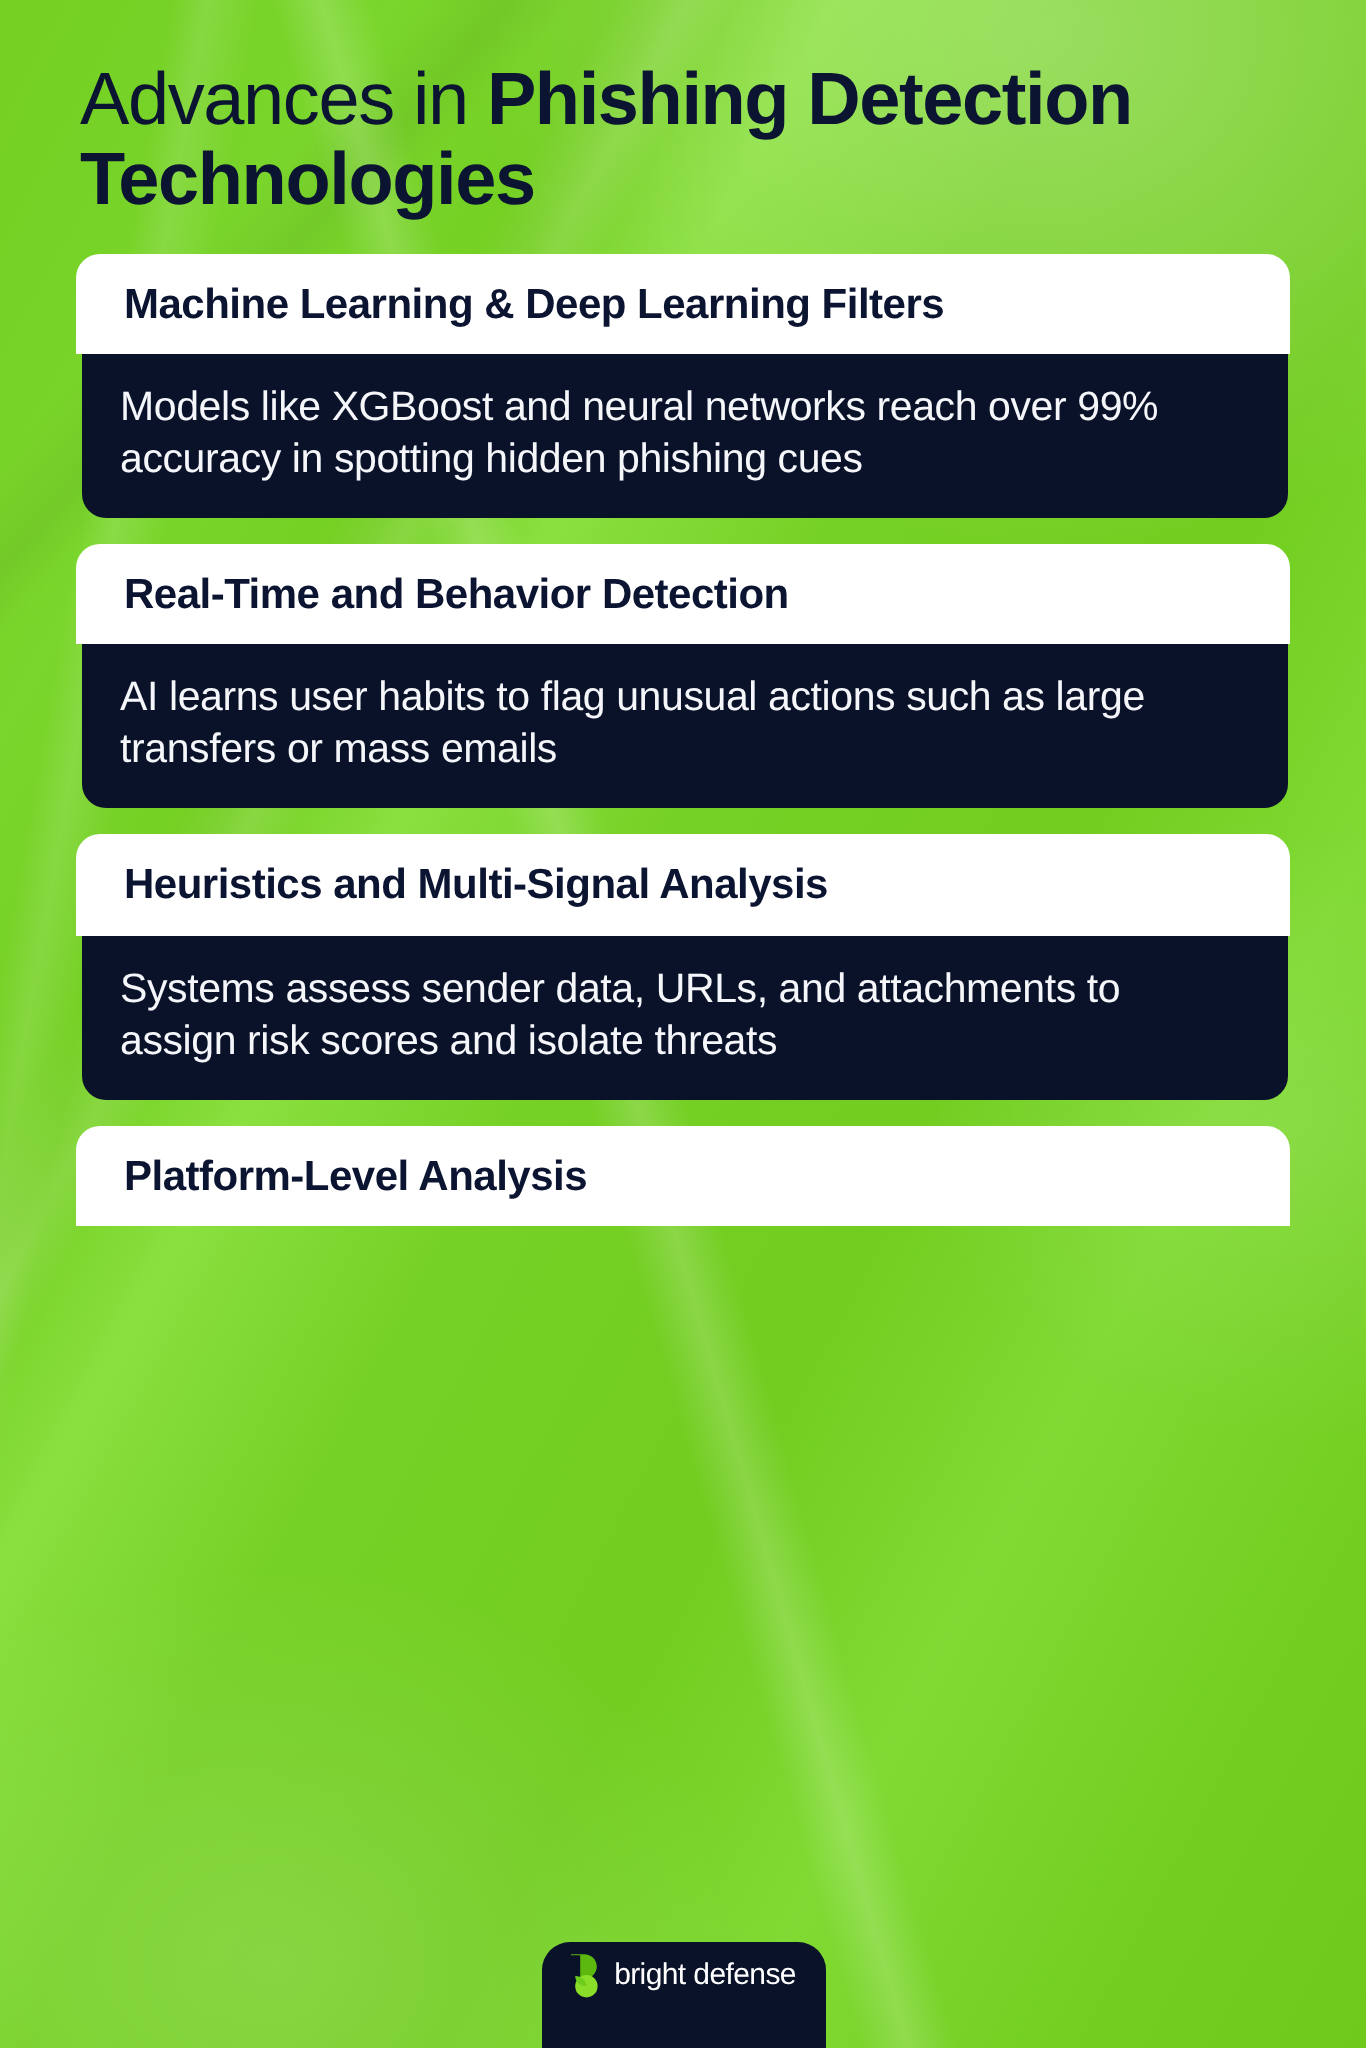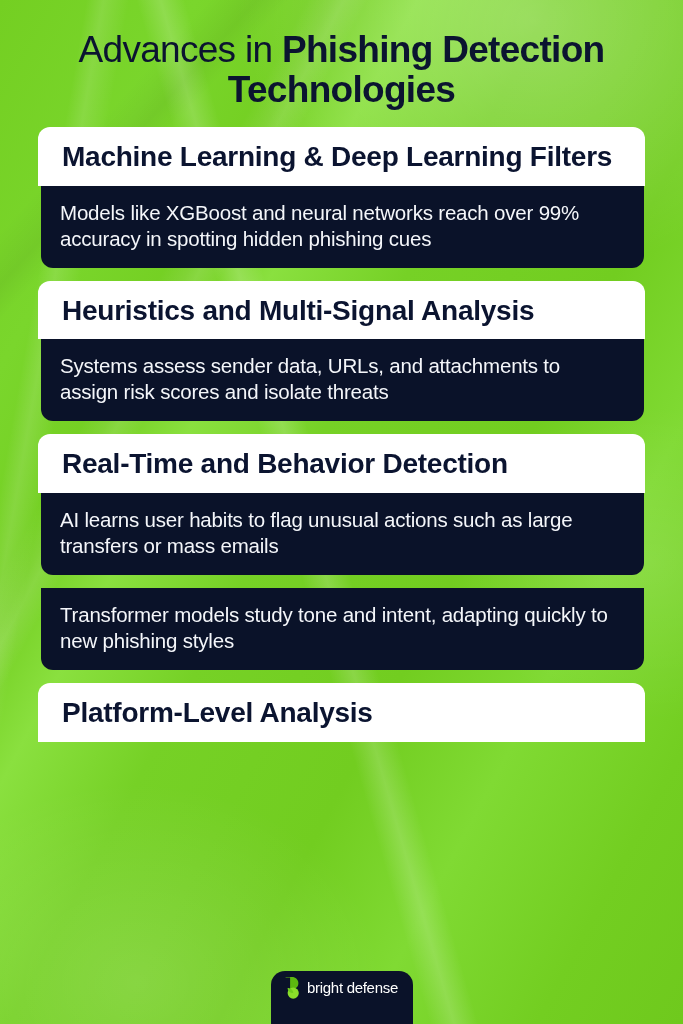--- a/index.html
+++ b/index.html
@@ -57,39 +57,38 @@
 
   
   .title-wrap {
     padding: 30px 40px 0 40px;
   }
   .title {
     color: #0b1430;
     font-size: 37px;
     line-height: 1.08;
     letter-spacing: -0.7px;
-    text-align: center;
     font-weight: 400;
   }
   .title .light { font-weight: 400; }
   .title .bold  { font-weight: 700; }
 
   
   .cards {
     margin-top: 17px;
     padding: 0 38px 0 38px;
   }
   .card { margin-bottom: 13px; }
 
   .card-header {
     background: #ffffff;
     border-radius: 12px 12px 0 0;
     padding: 13px 24px 12px 24px;
     color: #0b1430;
-    font-size: 28px;
+    font-size: 21px;
     font-weight: 700;
     letter-spacing: -0.25px;
     line-height: 1.2;
   }
   .card-body {
     background: #0a1229;
     border-radius: 0 0 12px 12px;
     margin: 0 1px 0 3px;
     padding: 14px 30px 16px 19px;
     color: #f4f6fa;
@@ -138,31 +137,30 @@
   </div>
 
   <div class="cards">
 
     <div class="card">
       <div class="card-header">Machine Learning &amp; Deep Learning Filters</div>
       <div class="card-body">Models like XGBoost and neural networks reach over 99% accuracy in spotting hidden phishing cues</div>
     </div>
 
     <div class="card">
+      <div class="card-header">Real-Time and Behavior Detection</div>
+      <div class="card-body">AI learns user habits to flag unusual actions such as large transfers or mass emails</div>
+    </div>
+
+    <div class="card">
       <div class="card-header">Heuristics and Multi-Signal Analysis</div>
       <div class="card-body">Systems assess sender data, URLs, and attachments to assign risk scores and isolate threats</div>
     </div>
 
     <div class="card">
-      <div class="card-header">Real-Time and Behavior Detection</div>
-      <div class="card-body">AI learns user habits to flag unusual actions such as large transfers or mass emails</div>
-    </div>
-
-    <div class="card">
-      <div class="card-body">Transformer models study tone and intent, adapting quickly to new phishing styles</div>
     </div>
 
     <div class="card">
       <div class="card-header">Platform-Level Analysis</div>
     </div>
 
   </div>
 
   <div class="footer">
     <div class="logo-badge">

